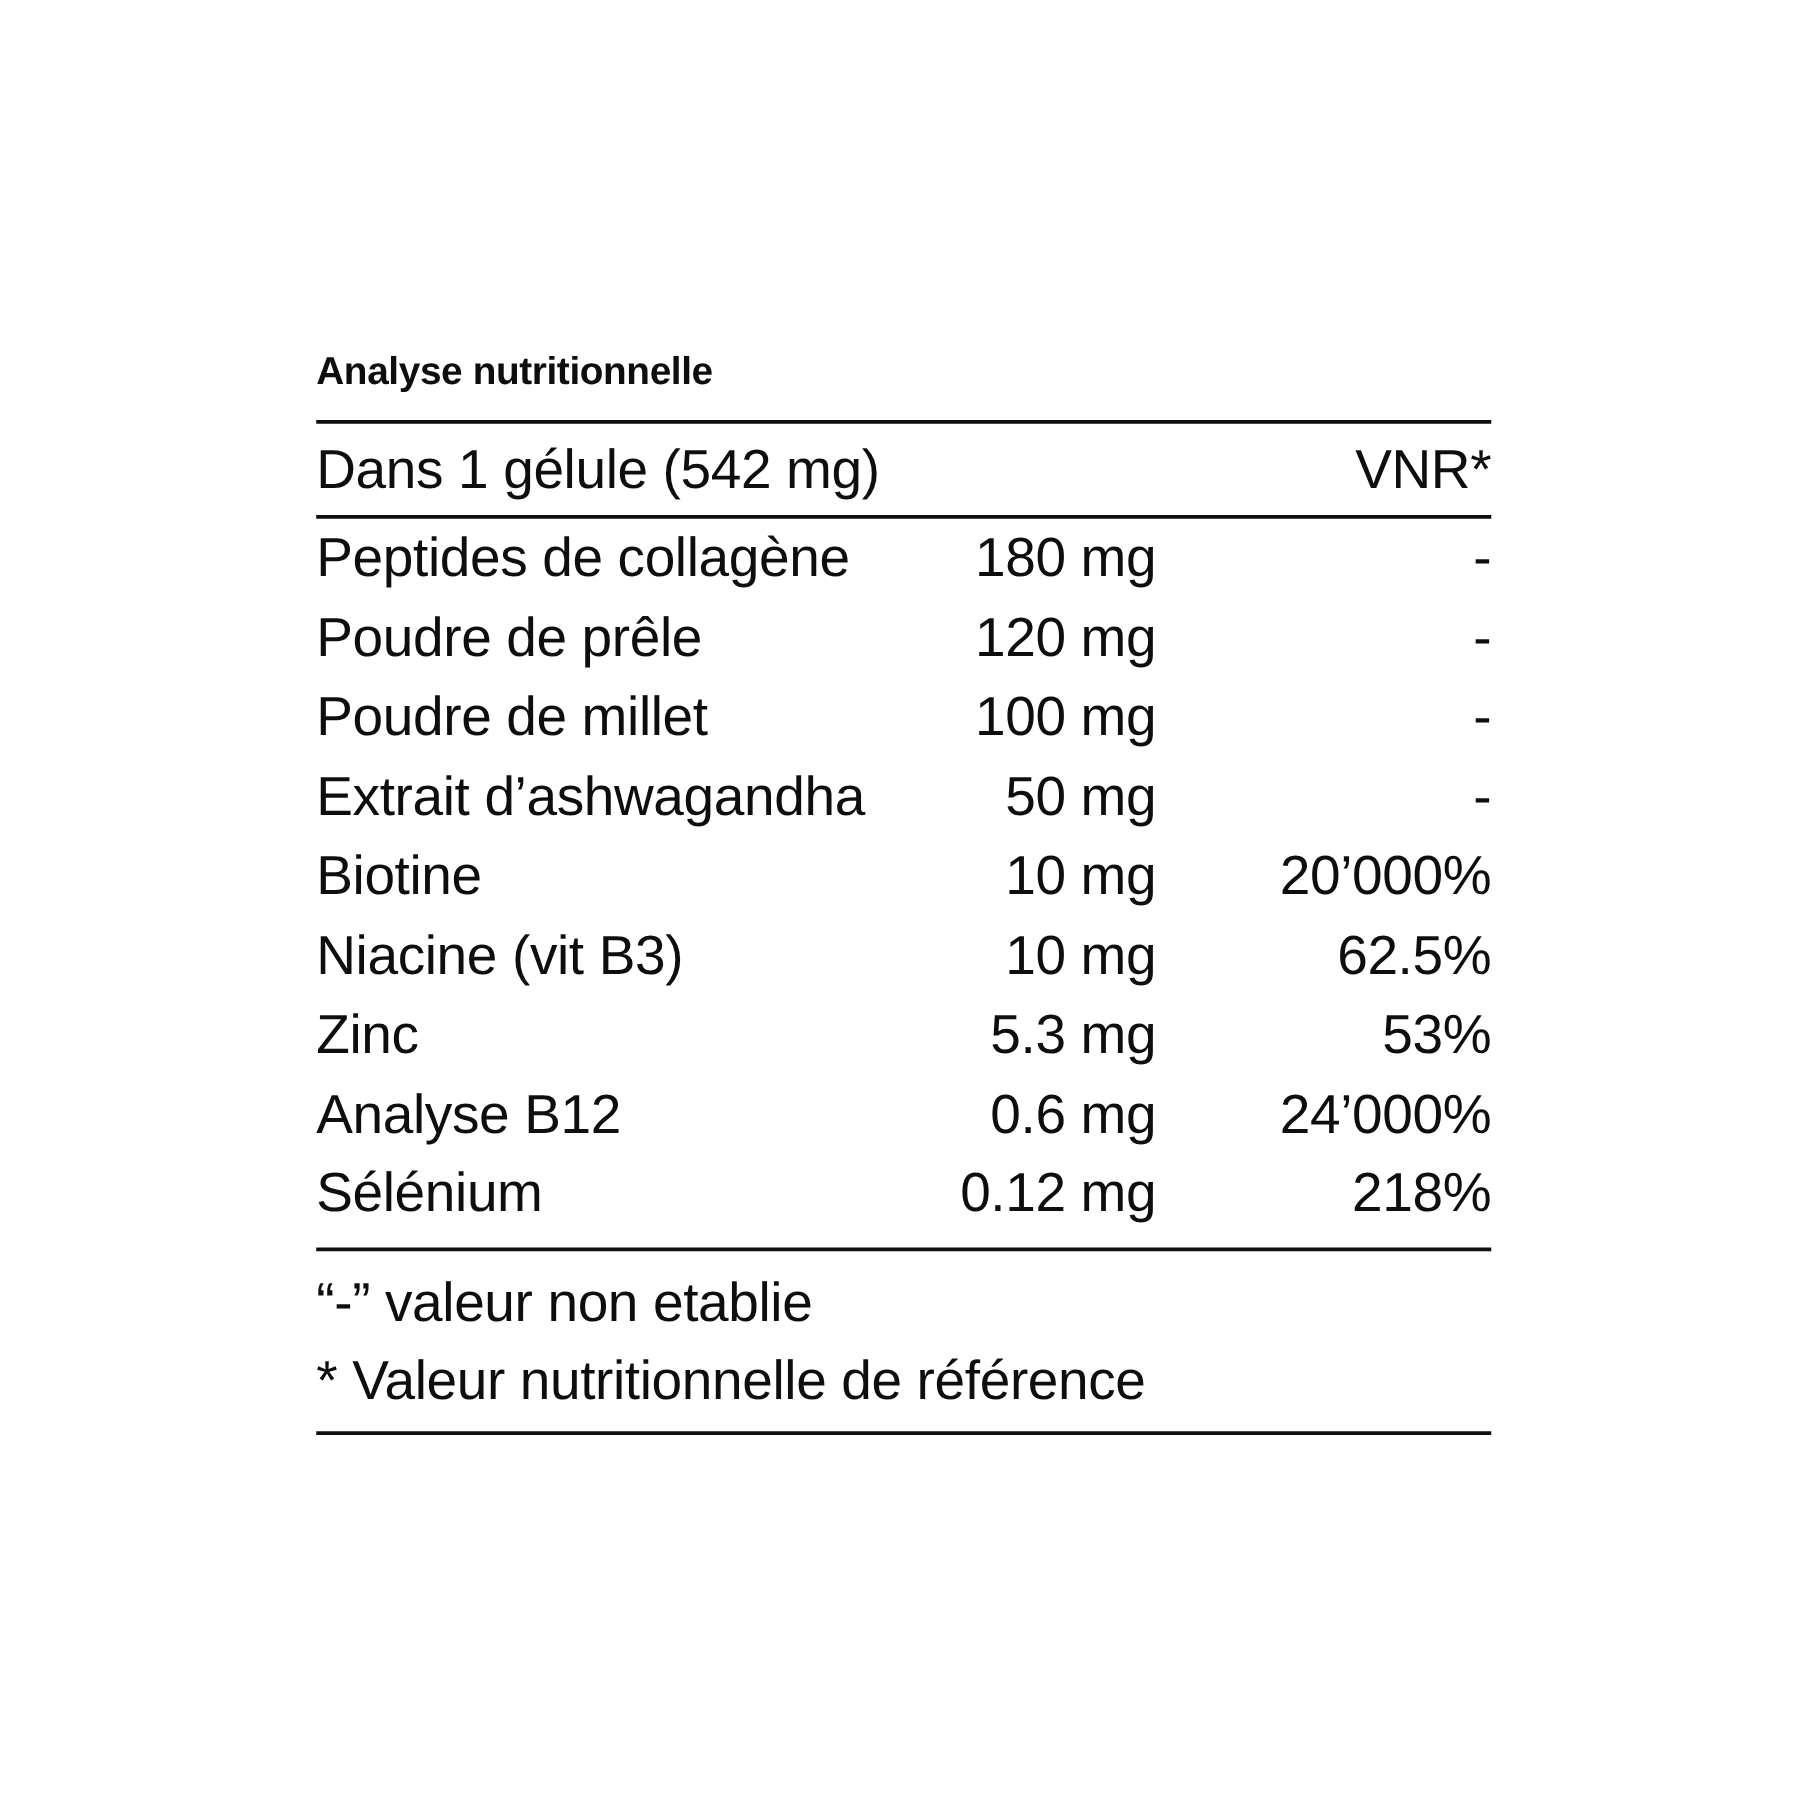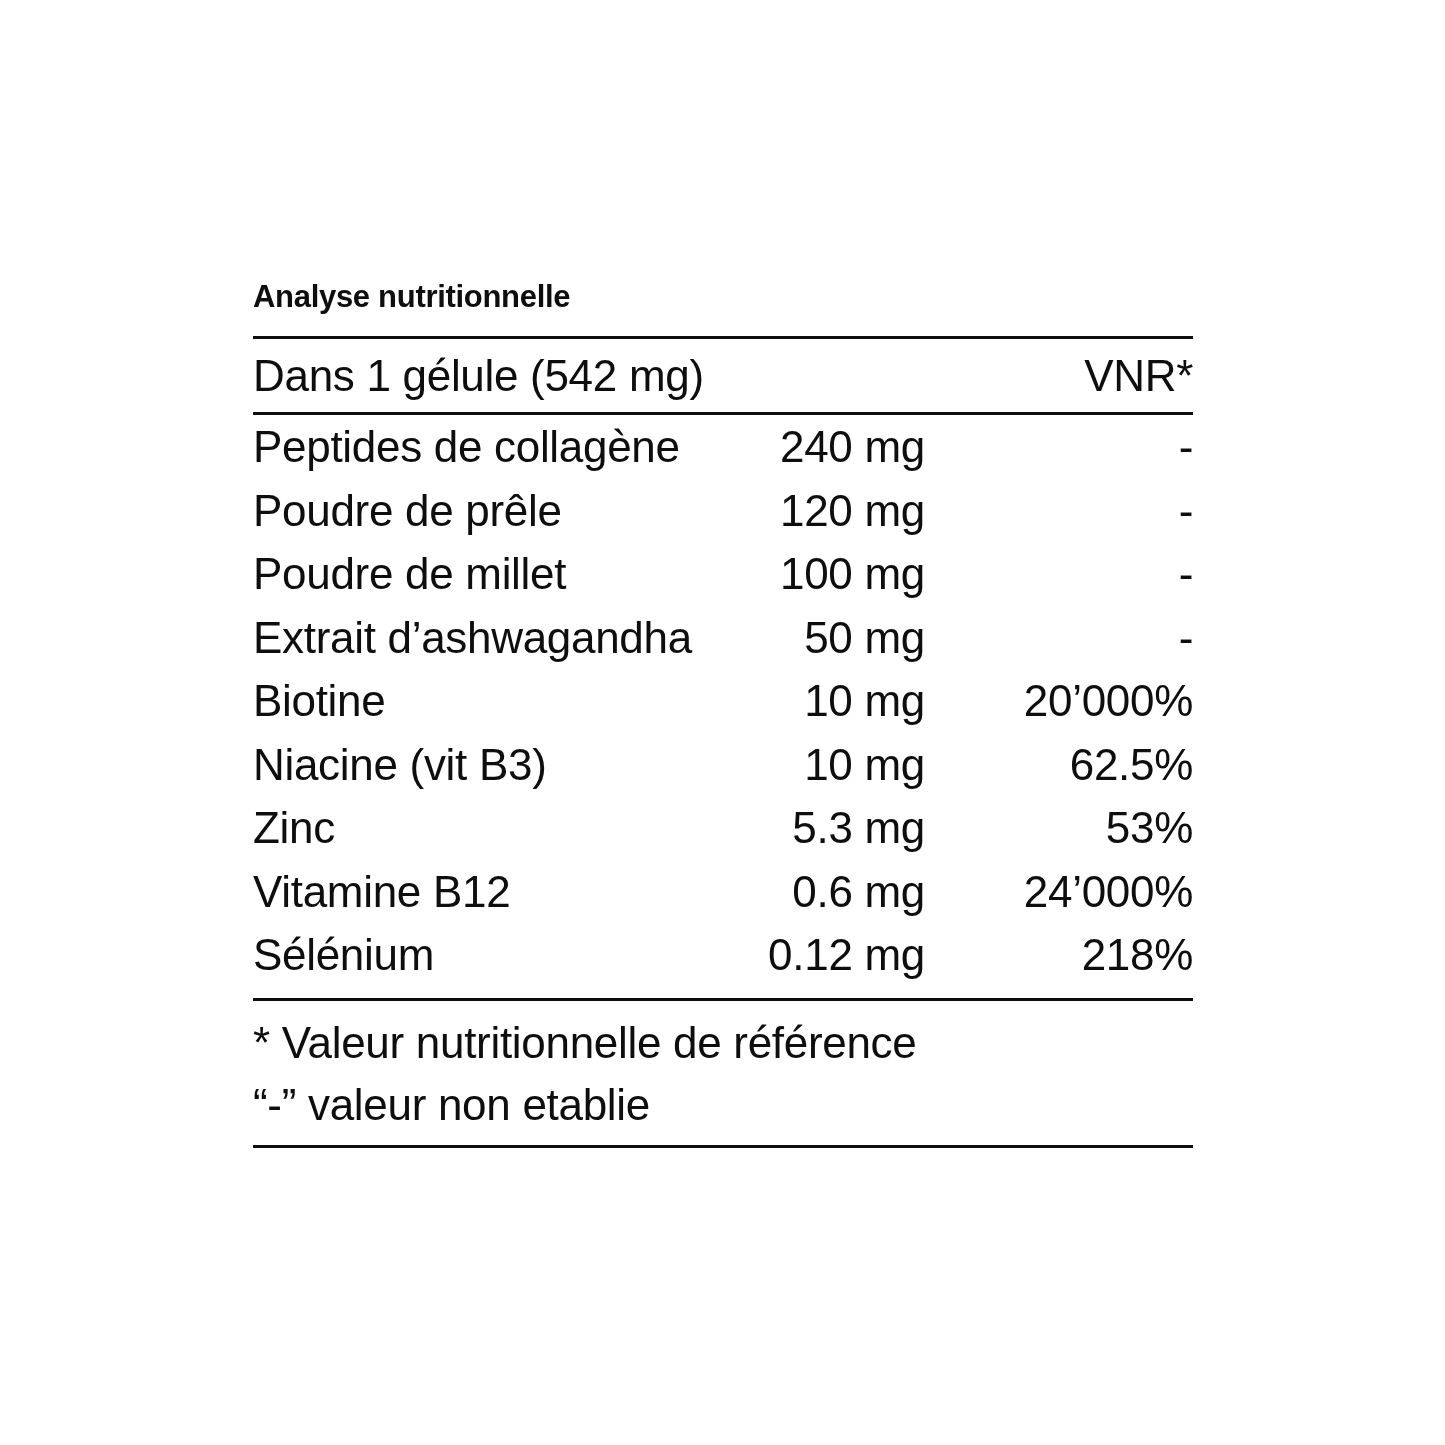--- a/index.html
+++ b/index.html
@@ -89,21 +89,21 @@
   <div class="header-row">
     <span>Dans 1 gélule (542 mg)</span>
     <span>VNR*</span>
   </div>
 
   <div class="rule rule-2"></div>
 
   <div class="rows">
     <div class="row">
       <span class="label">Peptides de collagène</span>
-      <span class="amount">240 mg</span>
+      <span class="amount">180 mg</span>
       <span class="vnr">-</span>
     </div>
     <div class="row">
       <span class="label">Poudre de prêle</span>
       <span class="amount">120 mg</span>
       <span class="vnr">-</span>
     </div>
     <div class="row">
       <span class="label">Poudre de millet</span>
       <span class="amount">100 mg</span>
@@ -123,33 +123,33 @@
       <span class="label">Niacine (vit B3)</span>
       <span class="amount">10 mg</span>
       <span class="vnr">62.5%</span>
     </div>
     <div class="row">
       <span class="label">Zinc</span>
       <span class="amount">5.3 mg</span>
       <span class="vnr">53%</span>
     </div>
     <div class="row">
-      <span class="label">Vitamine B12</span>
+      <span class="label">Analyse B12</span>
       <span class="amount">0.6 mg</span>
       <span class="vnr">24’000%</span>
     </div>
     <div class="row">
       <span class="label">Sélénium</span>
       <span class="amount">0.12 mg</span>
       <span class="vnr">218%</span>
     </div>
   </div>
 
   <div class="rule rule-3"></div>
 
   <div class="footnotes">
+    <div>“-” valeur non etablie</div>
     <div>* Valeur nutritionnelle de référence</div>
-    <div>“-” valeur non etablie</div>
   </div>
 
   <div class="rule rule-4"></div>
 
 </div>
 
 </body></html>

